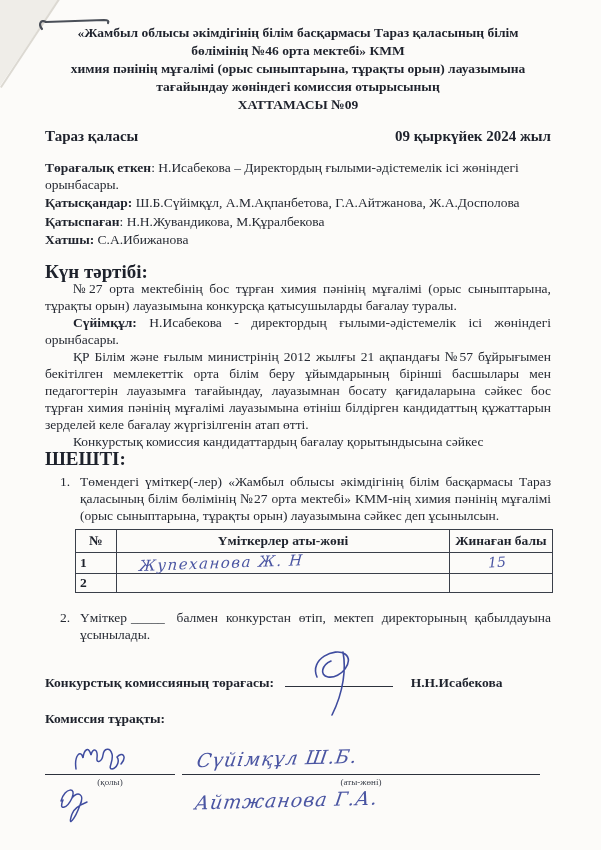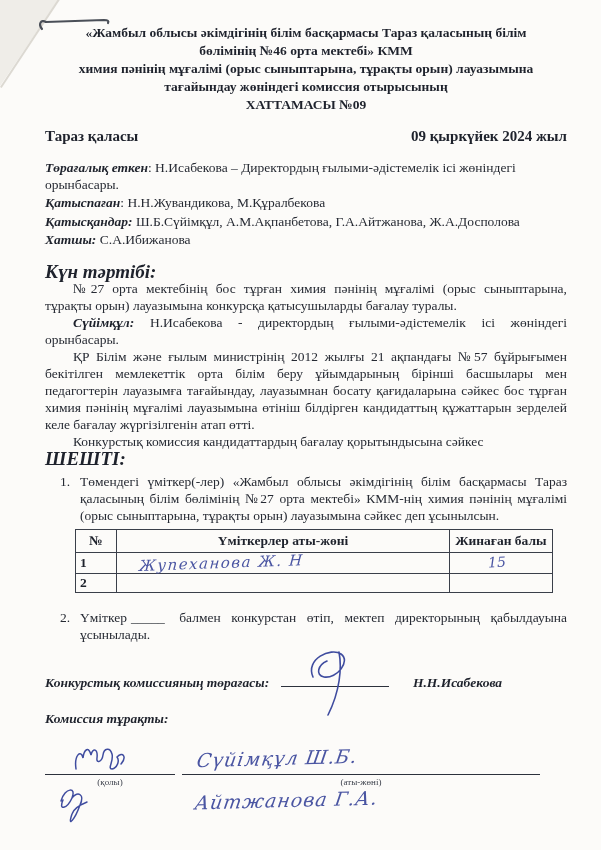--- a/index.html
+++ b/index.html
@@ -16,22 +16,22 @@
     border-top:86px solid #efede8;
     border-right:58px solid transparent;
   }
   .fold-line{
     position:absolute;left:0;top:87px;width:106px;height:2px;
     background:#dcd9d2;
     transform:rotate(-56.6deg);
     transform-origin:left top;
   }
   .pen-mark{position:absolute;left:38px;top:17px;}
-  .content{position:absolute;left:45px;right:34px;top:24px;}
-  .b{font-weight:bold;color:#1e222c;font-style:italic;}
+  .content{position:absolute;left:45px;right:50px;top:24px;}
+  .b{font-weight:bold;color:#1e222c;}
   .doc-header{text-align:center;font-weight:bold;color:#1e222c;
     font-size:13.5px;line-height:18px;margin-bottom:14px;}
   .meta-row{display:flex;justify-content:space-between;font-weight:bold;
     font-size:15px;margin-bottom:15px;color:#1e222c;}
   p{margin:0;font-size:13.5px;line-height:16.5px;}
   .att{margin-bottom:2px;}
   .agenda-title{margin-top:14px;font-size:19px;line-height:17px;}
   .para{text-align:justify;text-indent:28px;line-height:17px;}
   .li{display:flex;margin-left:15px;font-size:13.5px;line-height:17px;}
   .li .n{width:20px;flex:none;}
@@ -54,21 +54,21 @@
   }
   .hand-name{display:inline-block;font-size:15px;letter-spacing:1.5px;
     transform:rotate(-2deg) skewX(-6deg);margin-left:18px;}
   .hand-score{display:inline-block;font-size:14px;margin-left:34px;
     transform:rotate(-3deg);}
   .chair-row{margin-top:30px;font-size:13.5px;white-space:nowrap;}
   .sline-wrap{position:relative;display:inline-block;margin-left:8px;}
   .sline{display:inline-block;width:108px;border-bottom:1.5px solid #2c313c;
     height:13px;}
   .chair-sig{position:absolute;left:14px;top:-32px;}
-  .chair-name{margin-left:21px;}
+  .chair-name{margin-left:14px;}
   .members-label{margin-top:20px;font-size:13.5px;}
   .sig-block{position:relative;height:110px;margin-top:2px;}
   .sig-line{position:absolute;border-bottom:1.6px solid #2c313c;height:0;}
   .l1a{left:0;top:45px;width:130px;}
   .l1b{left:137px;top:45px;width:358px;}
   .cap{position:absolute;font-size:9px;color:#3a3f4a;text-align:center;}
   .cap1{left:0;top:48px;width:130px;}
   .cap2{left:137px;top:48px;width:358px;}
   .m-sig{position:absolute;}
   .s1{left:26px;top:12px;}
@@ -100,22 +100,22 @@
       <div>тағайындау жөніндегі комиссия отырысының</div>
       <div>ХАТТАМАСЫ №09</div>
     </div>
 
     <div class="meta-row">
       <span>Тараз қаласы</span>
       <span>09 қыркүйек 2024 жыл</span>
     </div>
 
     <p class="att"><span class="b">Төрағалық еткен</span><span>: Н.Исабекова – Директордың ғылыми-әдістемелік ісі жөніндегі орынбасары.</span></p>
+    <p class="att"><span class="b">Қатысқандар:</span><span> Ш.Б.Сүйімқұл, А.М.Ақпанбетова, Г.А.Айтжанова, Ж.А.Досполова</span></p>
     <p class="att"><span class="b">Қатыспаған</span><span>: Н.Н.Жувандикова, М.Құралбекова</span></p>
-    <p class="att"><span class="b">Қатысқандар:</span><span> Ш.Б.Сүйімқұл, А.М.Ақпанбетова, Г.А.Айтжанова, Ж.А.Досполова</span></p>
     <p class="att"><span class="b">Хатшы:</span><span> С.А.Ибижанова</span></p>
 
     <p class="agenda-title b">Күн тәртібі:</p>
     <p class="para">№27 орта мектебінің бос тұрған химия пәнінің мұғалімі (орыс сыныптарына, тұрақты орын) лауазымына конкурсқа  қатысушыларды бағалау  туралы.</p>
     <p class="para"><span class="b">Сүйімқұл:</span><span> Н.Исабекова - директордың ғылыми-әдістемелік ісі жөніндегі орынбасары.</span></p>
     <p class="para">ҚР Білім және ғылым министрінің  2012 жылғы 21 ақпандағы №57 бұйрығымен бекітілген мемлекеттік орта білім беру ұйымдарының бірінші басшылары мен педагогтерін лауазымға тағайындау, лауазымнан босату қағидаларына сәйкес бос тұрған химия пәнінің мұғалімі лауазымына өтініш білдірген кандидаттың құжаттарын зерделей келе бағалау жүргізілгенін атап өтті.</p>
     <p class="para">Конкурстық комиссия кандидаттардың бағалау қорытындысына сәйкес</p>
     <p class="b" style="font-size:19px;line-height:17px;">ШЕШТІ:</p>
 
     <div class="li item1">

